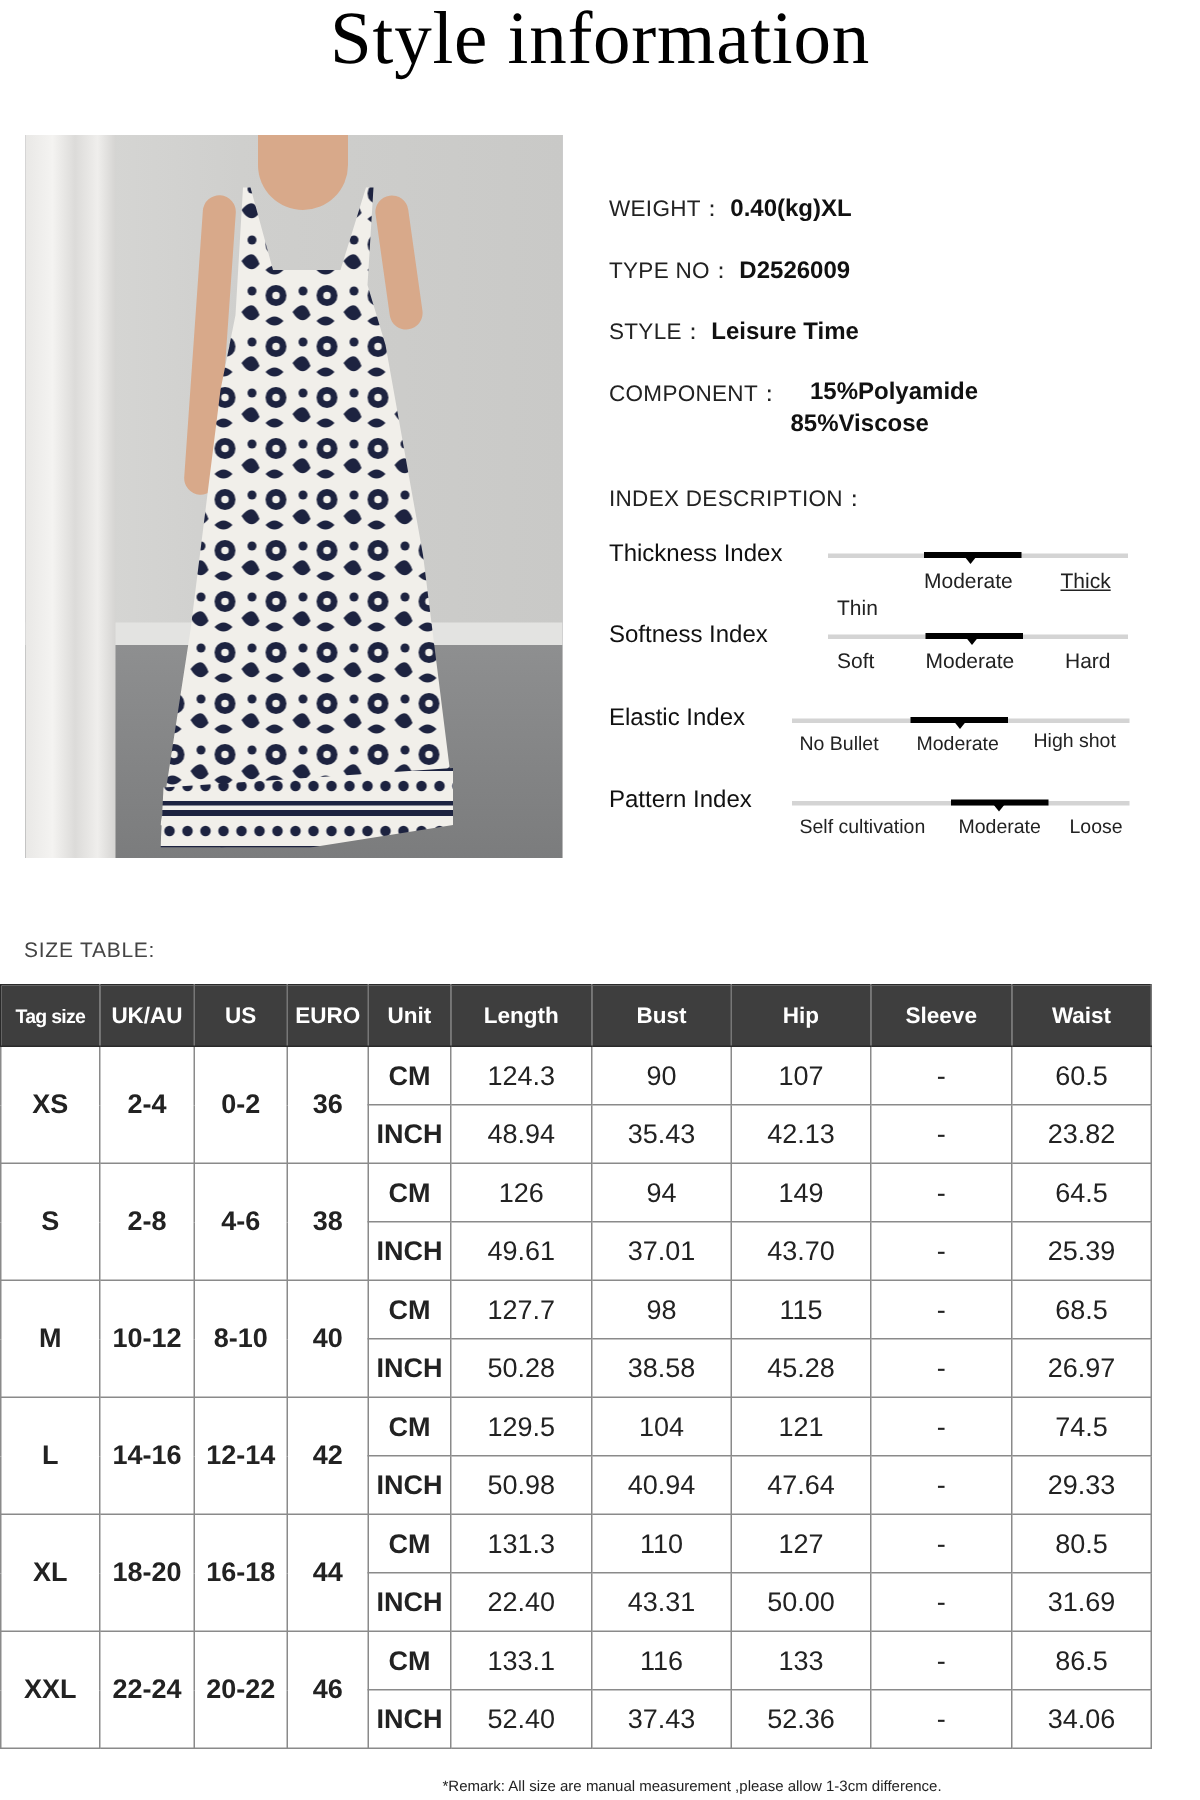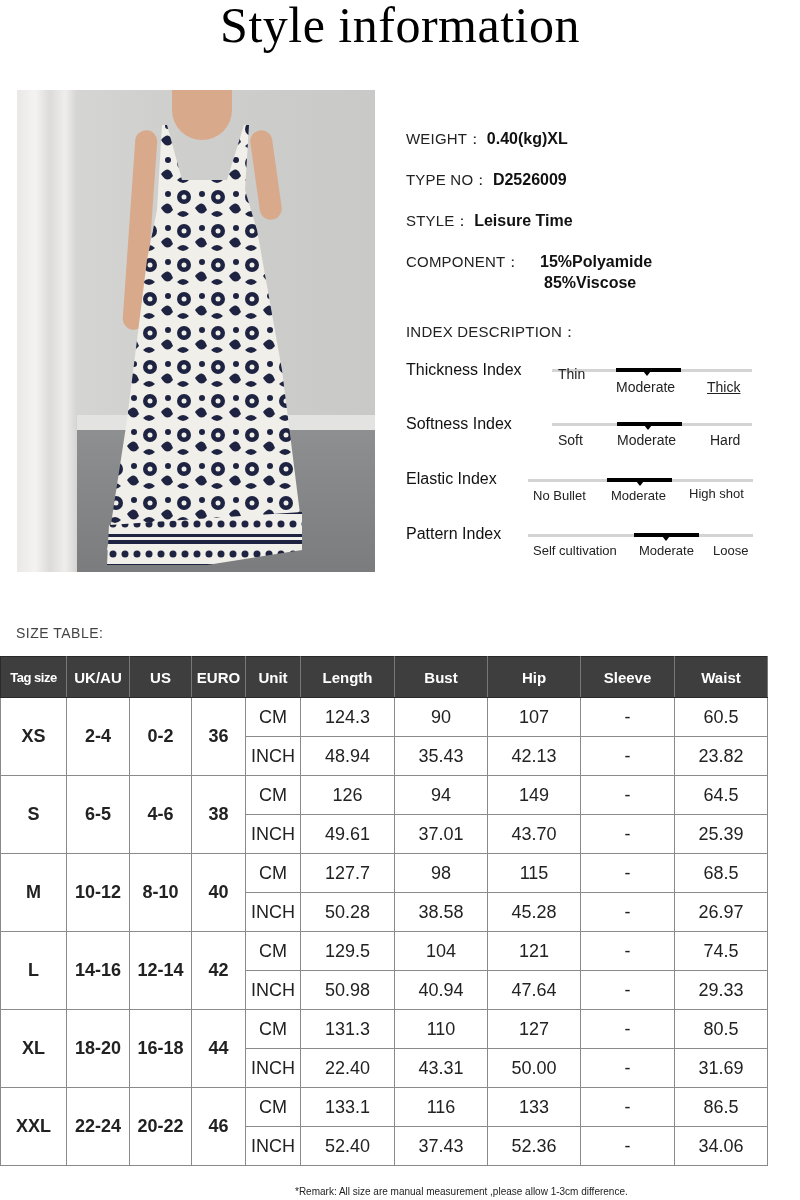--- a/index.html
+++ b/index.html
@@ -18,21 +18,21 @@
   .idx-title { position:absolute; left:406px; font-size:16px; color:#111; }
   .idx-track { position:absolute; height:3px; background:#d4d4d4; }
   .idx-active { position:absolute; height:4px; background:#000; }
   .idx-mark { position:absolute; width:0; height:0; border-left:4px solid transparent; border-right:4px solid transparent; border-top:5px solid #000; }
   .idx-opt { position:absolute; font-size:14px; color:#222; white-space:nowrap; }
   .size-label { position:absolute; left:16px; top:625px; font-size:14px; color:#444; letter-spacing:0.5px; }
   table.sizes { position:absolute; left:0; top:656px; border-collapse:collapse; table-layout:fixed; width:767px; }
   table.sizes th { background:#3e3e3e; color:#fff; font-weight:bold; font-size:15px; height:40px; border:1px solid #2a2a2a; border-right:1px solid #777; padding:0; }
   table.sizes td { border:1px solid #8a8a8a; text-align:center; padding:0; height:38px; font-size:18px; color:#222; }
   td.size-big { font-weight:bold; font-size:18px; color:#111; }
-  td.unit { font-weight:normal; font-size:14px; color:#111; }
+  td.unit { font-weight:bold; font-size:14px; color:#111; }
   td.dash { color:#888; font-size:14px; }
   .remark { position:absolute; left:295px; top:1186px; font-size:10px; color:#222; white-space:nowrap; }
 </style>
 </head>
 <body>
 
 <div class="title">Style information</div>
 
 <div class="photo">
   <div class="wall"></div>
@@ -72,30 +72,30 @@
   <span class="spec-label">TYPE NO：</span>
   <span class="spec-value">D2526009</span>
 </div>
 <div class="specs" style="top:212px;">
   <span class="spec-label">STYLE：</span>
   <span class="spec-value">Leisure Time</span>
 </div>
 <div class="specs" style="top:253px;">
   <span class="spec-label">COMPONENT：</span>
   <span class="spec-value" style="position:absolute;left:134px;top:0;white-space:nowrap;text-align:right;">15%Polyamide</span>
-  <span class="spec-value" style="position:absolute;left:138px;top:21px;white-space:nowrap;">85%Viscose</span>
+  <span class="spec-value" style="position:absolute;left:121px;top:21px;white-space:nowrap;">85%Viscose</span>
 </div>
 
 <div class="specs spec-label" style="top:323px;">INDEX DESCRIPTION：</div>
 
 <div class="idx-title" style="top:361px;">Thickness Index</div>
 <div class="idx-track" style="left:552px;top:369px;width:200px;"></div>
 <div class="idx-active" style="left:616px;top:368px;width:65px;"></div>
 <div class="idx-mark" style="left:643px;top:371px;"></div>
-<div class="idx-opt" style="left:558px;top:366px;text-align:center;">Thin</div>
+<div class="idx-opt" style="left:558px;top:397px;text-align:center;">Thin</div>
 <div class="idx-opt" style="left:616px;top:379px;">Moderate</div>
 <div class="idx-opt" style="left:707px;top:379px;text-decoration:underline;">Thick</div>
 
 <div class="idx-title" style="top:415px;">Softness Index</div>
 <div class="idx-track" style="left:552px;top:423px;width:200px;"></div>
 <div class="idx-active" style="left:617px;top:422px;width:65px;"></div>
 <div class="idx-mark" style="left:644px;top:425px;"></div>
 <div class="idx-opt" style="left:558px;top:432px;">Soft</div>
 <div class="idx-opt" style="left:617px;top:432px;">Moderate</div>
 <div class="idx-opt" style="left:710px;top:432px;">Hard</div>
@@ -163,21 +163,21 @@
       <td class="unit">INCH</td>
       <td>48.94</td>
       <td>35.43</td>
       <td>42.13</td>
       <td class="dash">-</td>
       <td>23.82</td>
     </tr>
 
     <tr>
       <td rowspan="2" class="size-big">S</td>
-      <td rowspan="2" class="size-big">6-5</td>
+      <td rowspan="2" class="size-big">2-8</td>
       <td rowspan="2" class="size-big">4-6</td>
       <td rowspan="2" class="size-big">38</td>
       <td class="unit">CM</td>
       <td>126</td>
       <td>94</td>
       <td>149</td>
       <td class="dash">-</td>
       <td>64.5</td>
     </tr>
     <tr>

